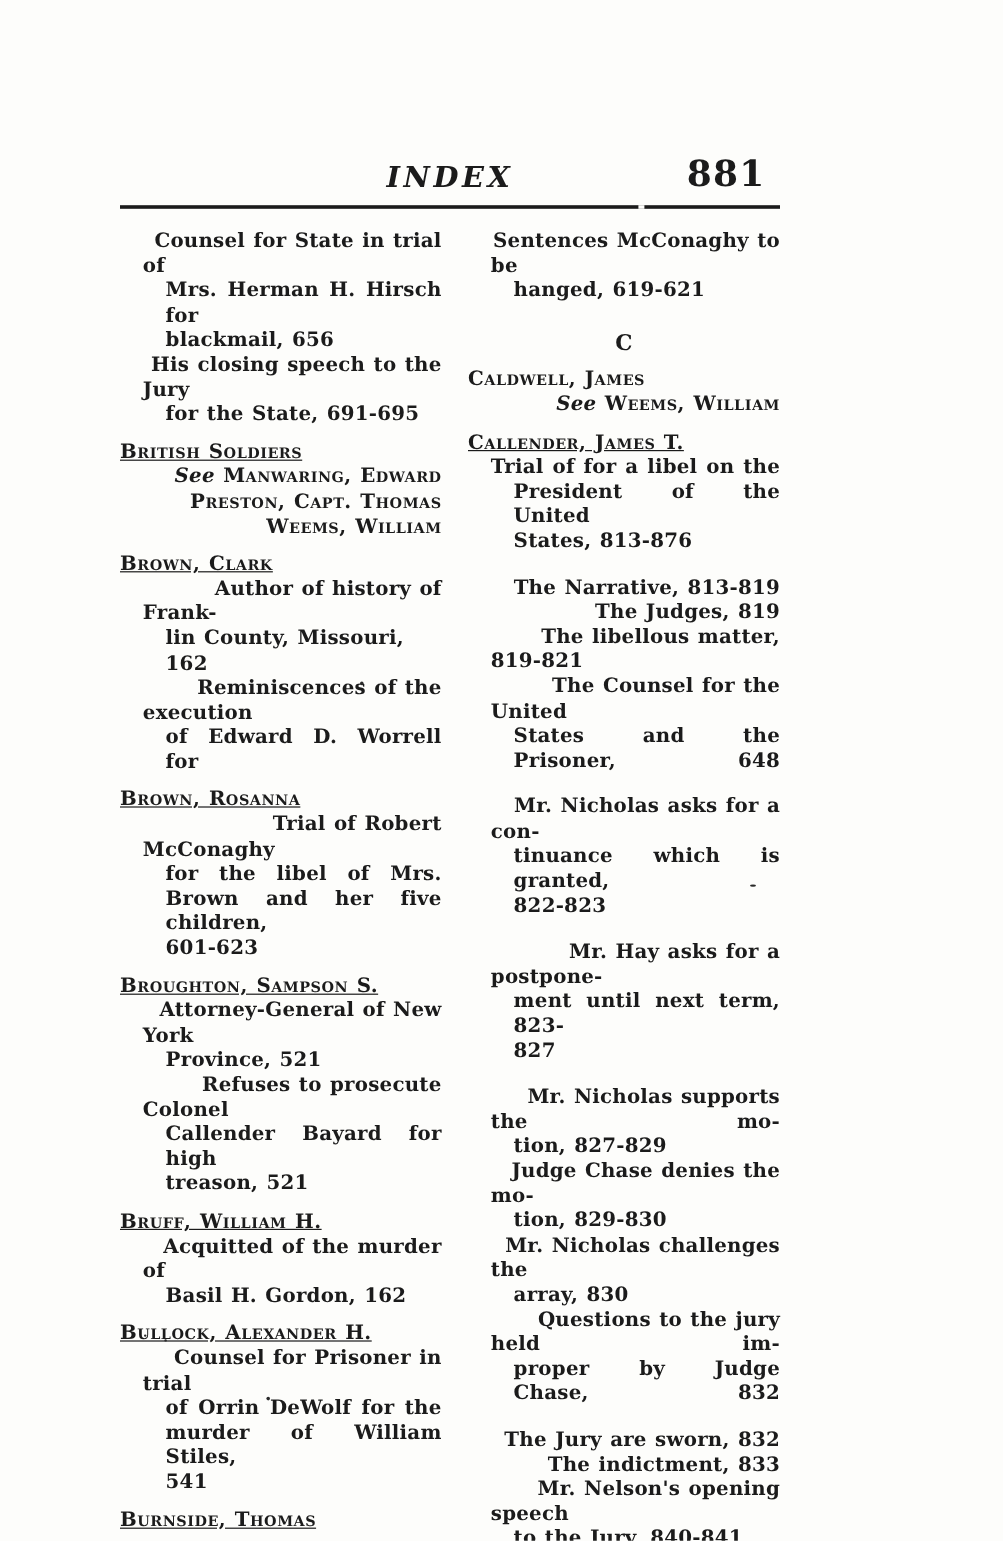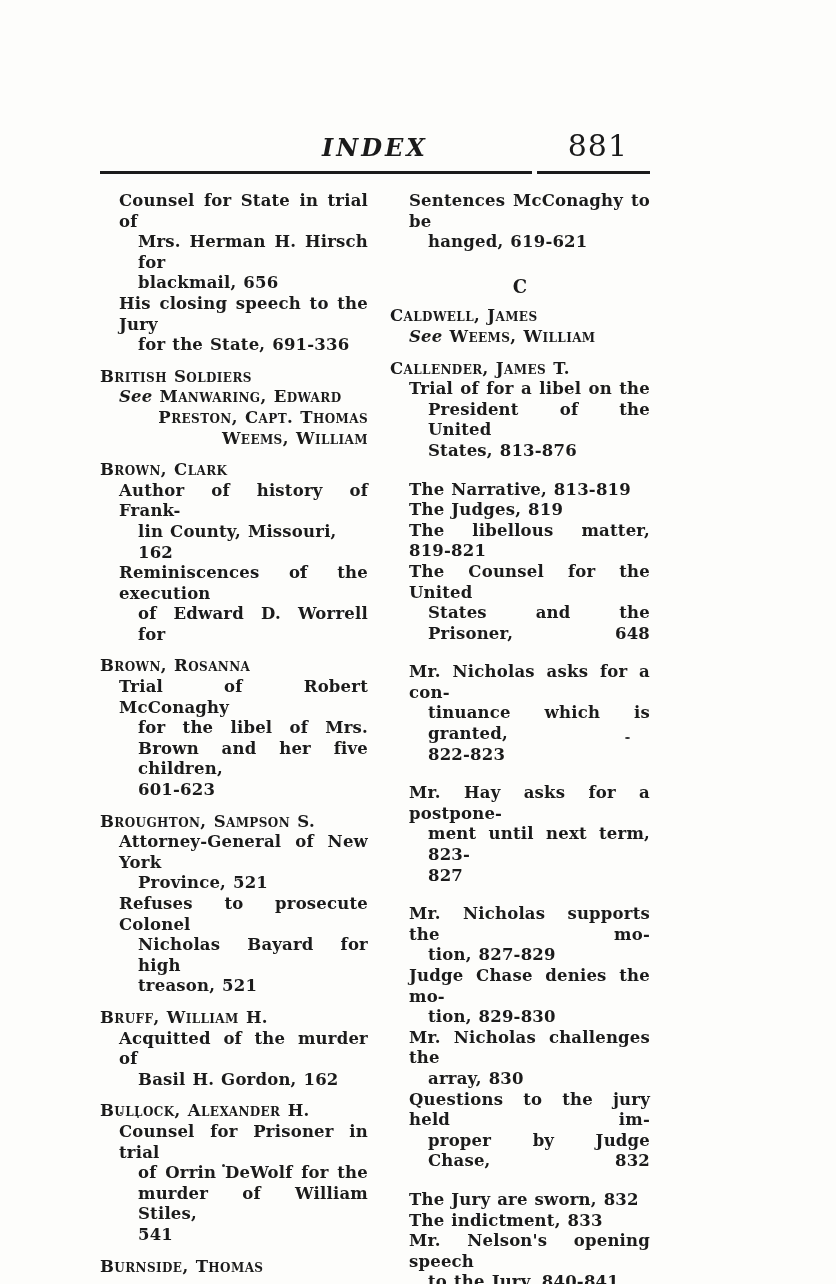--- a/index.html
+++ b/index.html
@@ -33,24 +33,24 @@
     display:block;
     text-align:center;
     font-style:italic;
     font-weight:700;
     font-size:24px;
     letter-spacing:3px;
     line-height:28px;
   }
   .pagenum{
     position:absolute;
-    right:22px;
+    right:12px;
     top:-4px;
     font-size:30px;
-    font-weight:400;
+    font-weight:700;
     letter-spacing:1px;
     line-height:32px;
   }
   .rule{
     height:3px;
     background:var(--ink);
     margin-top:3px;
     position:relative;
   }
   
@@ -73,37 +73,37 @@
   .col-right{width:260px;}
   .line{
     line-height:20.6px;
     min-height:20.6px;
     word-spacing:1px;
   }
   .just{
     text-align:justify;
     text-align-last:justify;
   }
-  .i1{padding-left:19px;}
+  .i1{padding-left:19px;text-align:right;}
   .i2{padding-left:38px;}
   .i3{padding-left:56px;text-align:right;}
   .heading{
     font-variant:small-caps;
     letter-spacing:0.4px;
   }
   .sc{font-variant:small-caps;letter-spacing:0.4px;}
   .see-word{font-style:italic;font-variant:normal;letter-spacing:0.2px;}
   .section-letter{
     text-align:center;
     font-size:18px;
     margin-top:24px;
     margin-bottom:9px;
   }
   .g1{margin-top:18px;}
-  .g2{margin-top:11px;}
+  .g2{margin-top:11px;text-decoration:underline;}
   .speck{
     position:absolute;
     background:#2a2a2a;
     border-radius:50%;
   }
 </style>
 </head>
 <body>
 
 <div class="page">
@@ -112,40 +112,40 @@
       <span class="title">INDEX</span>
       <span class="pagenum">881</span>
     </div>
     <div class="rule"></div>
     <div class="columns">
       <div class="col col-left">
           <div class="line i1 just">Counsel for State in trial of</div>
           <div class="line i2 just">Mrs. Herman H. Hirsch for</div>
           <div class="line i2">blackmail, 656</div>
           <div class="line i1 just">His closing speech to the Jury</div>
-          <div class="line i2">for the State, 691-336</div>
+          <div class="line i2">for the State, 691-695</div>
           <div class="line g2 heading">British Soldiers</div>
           <div class="line i1"><span class="see-word">See </span><span class="sc">Manwaring, Edward</span></div>
           <div class="line i3 sc">Preston, Capt. Thomas</div>
           <div class="line i3 sc">Weems, William</div>
           <div class="line g2 heading">Brown, Clark</div>
           <div class="line i1 just">Author of history of Frank-</div>
           <div class="line i2">lin County, Missouri, 162</div>
           <div class="line i1 just">Reminiscences of the execution</div>
           <div class="line i2 just">of Edward D. Worrell for</div>
           <div class="line g2 heading">Brown, Rosanna</div>
           <div class="line i1 just">Trial of Robert McConaghy</div>
           <div class="line i2 just">for the libel of Mrs.</div>
           <div class="line i2 just">Brown and her five children,</div>
           <div class="line i2">601-623</div>
           <div class="line g2 heading">Broughton, Sampson S.</div>
           <div class="line i1 just">Attorney-General of New York</div>
           <div class="line i2">Province, 521</div>
           <div class="line i1 just">Refuses to prosecute Colonel</div>
-          <div class="line i2 just">Nicholas Bayard for high</div>
+          <div class="line i2 just">Callender Bayard for high</div>
           <div class="line i2">treason, 521</div>
           <div class="line g2 heading">Bruff, William H.</div>
           <div class="line i1 just">Acquitted of the murder of</div>
           <div class="line i2">Basil H. Gordon, 162</div>
           <div class="line g2 heading">Bullock, Alexander H.</div>
           <div class="line i1 just">Counsel for Prisoner in trial</div>
           <div class="line i2 just">of Orrin DeWolf for the</div>
           <div class="line i2 just">murder of William Stiles,</div>
           <div class="line i2">541</div>
           <div class="line g2 heading">Burnside, Thomas</div>

